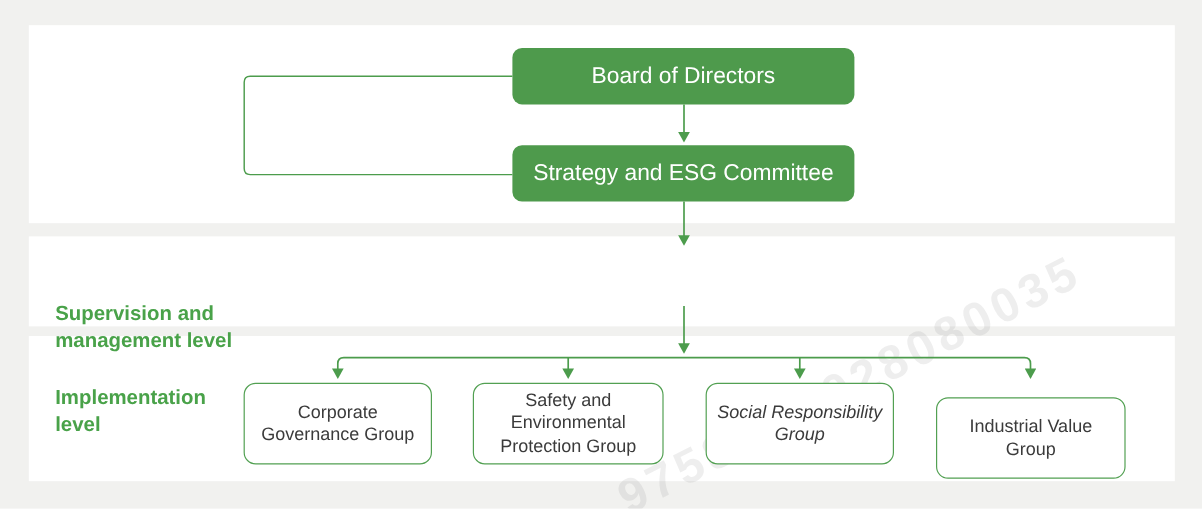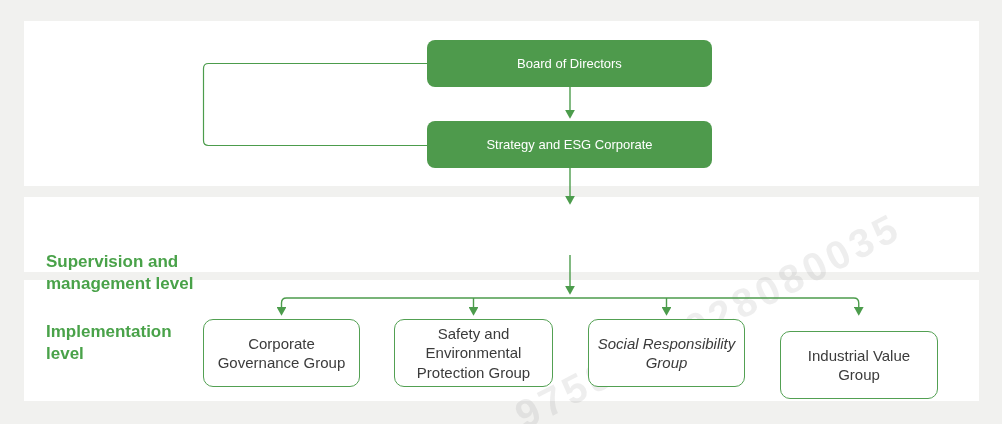--- a/index.html
+++ b/index.html
@@ -19,21 +19,21 @@
   }
   .label-1{top:88px;}
   .label-2{top:214px;margin-top:37px;}
   .label-3{top:321px;}
   .node{
     position:absolute;display:flex;align-items:center;justify-content:center;
     text-align:center;white-space:pre-line;box-sizing:border-box;
   }
   .filled{
     left:427px;width:285px;height:47px;border-radius:8px;
-    background:var(--green-fill,#4e9a4c);color:var(--box-text,#ffffff);font-size:13px;
+    background:var(--green-fill,#4e9a4c);color:var(--box-text,#ffffff);font-size:19px;
   }
   .node-board{top:40px;}
   .node-committee{top:121px;}
   .node-leadership{top:208px;}
   .outline{
     top:319px;height:68px;background:var(--band-bg,#ffffff);
     border:1.5px solid var(--green-border,#52a052);border-radius:10px;
     color:var(--dark-text,#3b3b3b);font-size:15px;line-height:1.28;padding:2px;
   }
   .group-1{left:203px;width:157px;}
@@ -78,21 +78,21 @@
     <path d="M427 63.5 H208.5 Q203.5 63.5 203.5 68.5 V140.5 Q203.5 145.5 208.5 145.5 H427" stroke-width="1.2"></path>
     <path d="M570 87 V111" stroke-width="1.4" marker-end="url(#ah)"></path>
     <path d="M570 168 V197" stroke-width="1.4" marker-end="url(#ah)"></path>
     <path d="M570 255 V287" stroke-width="1.4" marker-end="url(#ah)"></path>
     <path d="M281.5 308 V303 Q281.5 298 286.5 298 H853.75 Q858.75 298 858.75 303 V308" stroke-width="1.4" marker-start="url(#ah)" marker-end="url(#ah)"></path>
     <path d="M473.5 298 V308" stroke-width="1.4" marker-end="url(#ah)"></path>
     <path d="M666.5 298 V308" stroke-width="1.4" marker-end="url(#ah)"></path>
   </svg>
 
   <div class="node filled node-board">Board of Directors</div>
-  <div class="node filled node-committee">Strategy and ESG Corporate</div>
+  <div class="node filled node-committee">Strategy and ESG Committee</div>
 
 
   <div class="node outline group-2">Safety and
 Environmental
 Protection Group</div>
   <div class="node outline group-1">Corporate
 Governance Group</div>
   <div class="node outline group-3">Social Responsibility
 Group</div>
   <div class="node outline group-4">Industrial Value

